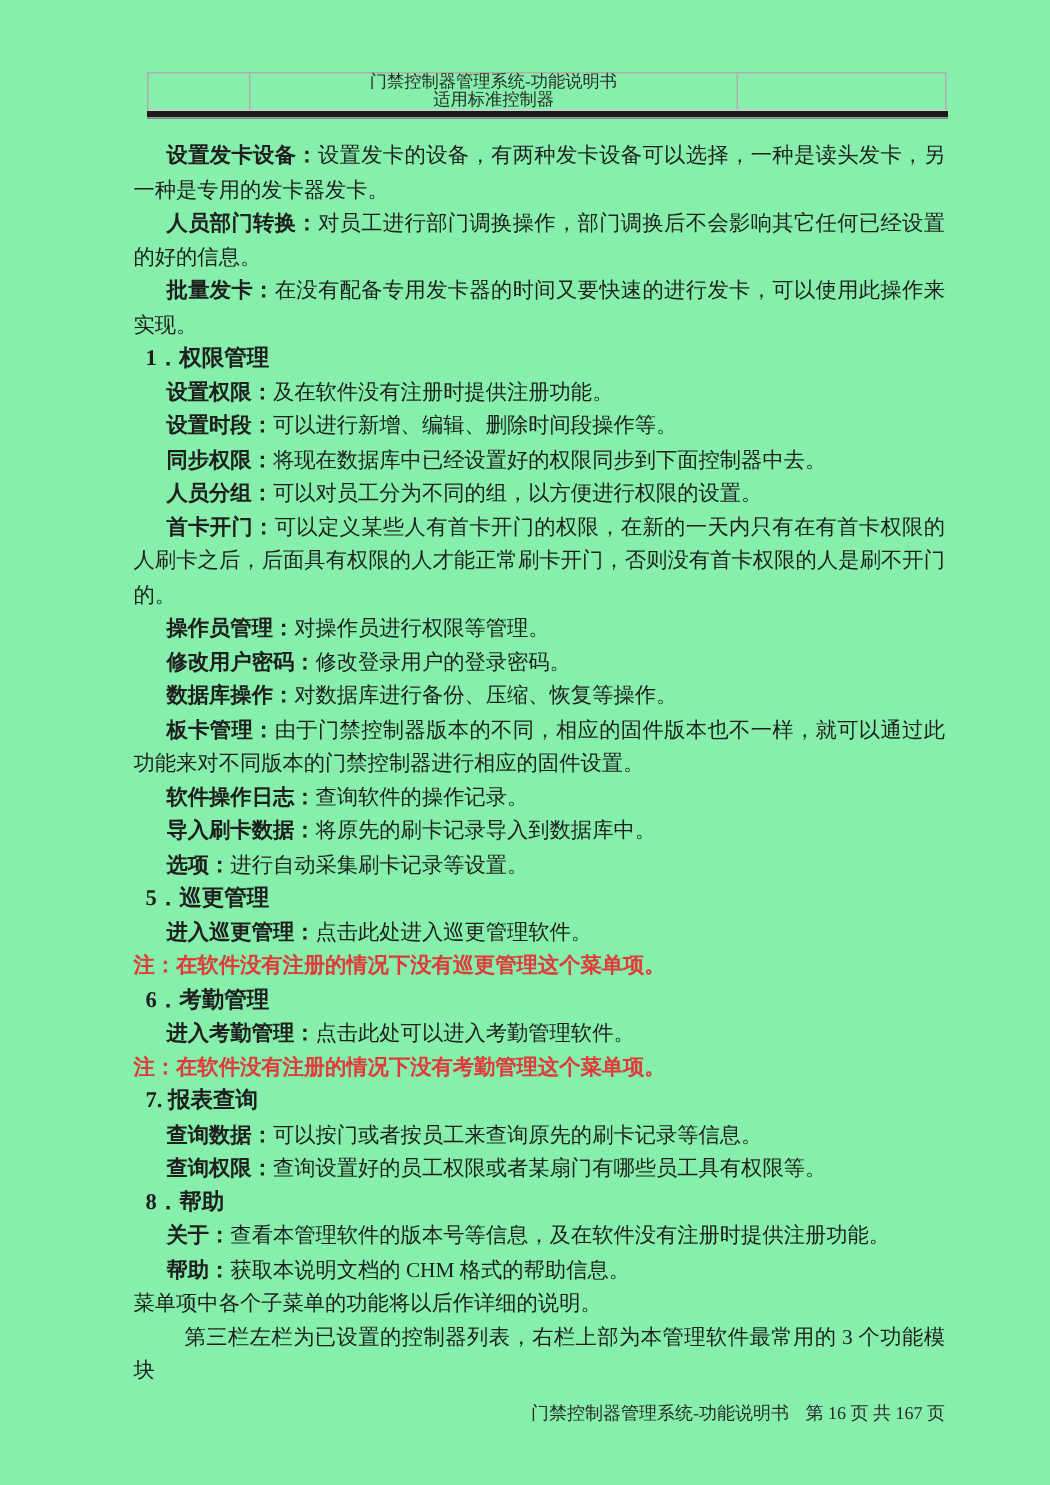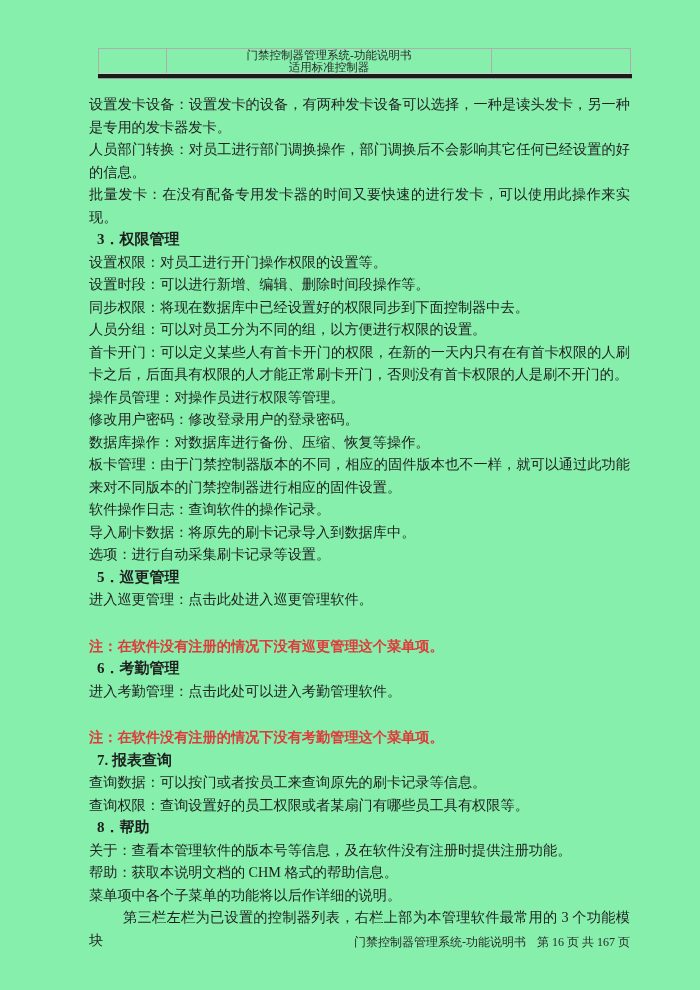--- a/index.html
+++ b/index.html
@@ -61,26 +61,25 @@
     line-height: 22.5px;
     text-align: justify;
   }
   .manual-body p { margin: 0; }
   p.h {
     font-weight: bold;
     font-size: 15px;
     padding-left: 8px;
     text-align: left;
   }
-  p.entry .lbl { font-weight: normal; }
+  p.entry .lbl { font-weight: bold; margin-left: 22px; }
   p.note {
     color: #e03a3a;
     font-weight: bold;
     text-align: left;
-    margin-top: 24px;
   }
   p.plain { text-align: justify; }
   p.indent-para { text-indent: 34px; }
 
   
   .page-footer {
     position: absolute;
     top: 915px;
     right: 70px;
     font-size: 12px;
@@ -104,22 +103,22 @@
     </div>
     <div class="header-cell hc3"></div>
   </div>
   <div class="thick-rule"></div>
 
   <div class="manual-body">
     <p class="entry"><b class="lbl">设置发卡设备：</b><span>设置发卡的设备，有两种发卡设备可以选择，一种是读头发卡，另一种是专用的发卡器发卡。</span></p>
     <p class="entry"><b class="lbl">人员部门转换：</b><span>对员工进行部门调换操作，部门调换后不会影响其它任何已经设置的好的信息。</span></p>
     <p class="entry"><b class="lbl">批量发卡：</b><span>在没有配备专用发卡器的时间又要快速的进行发卡，可以使用此操作来实现。</span></p>
 
-    <p class="h">3．权限管理</p>
-    <p class="entry"><b class="lbl">设置权限：</b><span>对员工进行开门操作权限的设置等。</span></p>
+    <p class="h">1．权限管理</p>
+    <p class="entry"><b class="lbl">设置权限：</b><span>及在软件没有注册时提供注册功能。</span></p>
     <p class="entry"><b class="lbl">设置时段：</b><span>可以进行新增、编辑、删除时间段操作等。</span></p>
     <p class="entry"><b class="lbl">同步权限：</b><span>将现在数据库中已经设置好的权限同步到下面控制器中去。</span></p>
     <p class="entry"><b class="lbl">人员分组：</b><span>可以对员工分为不同的组，以方便进行权限的设置。</span></p>
     <p class="entry"><b class="lbl">首卡开门：</b><span>可以定义某些人有首卡开门的权限，在新的一天内只有在有首卡权限的人刷卡之后，后面具有权限的人才能正常刷卡开门，否则没有首卡权限的人是刷不开门的。</span></p>
 
     <p class="entry"><b class="lbl">操作员管理：</b><span>对操作员进行权限等管理。</span></p>
     <p class="entry"><b class="lbl">修改用户密码：</b><span>修改登录用户的登录密码。</span></p>
     <p class="entry"><b class="lbl">数据库操作：</b><span>对数据库进行备份、压缩、恢复等操作。</span></p>
     <p class="entry"><b class="lbl">板卡管理：</b><span>由于门禁控制器版本的不同，相应的固件版本也不一样，就可以通过此功能来对不同版本的门禁控制器进行相应的固件设置。</span></p>
     <p class="entry"><b class="lbl">软件操作日志：</b><span>查询软件的操作记录。</span></p>

